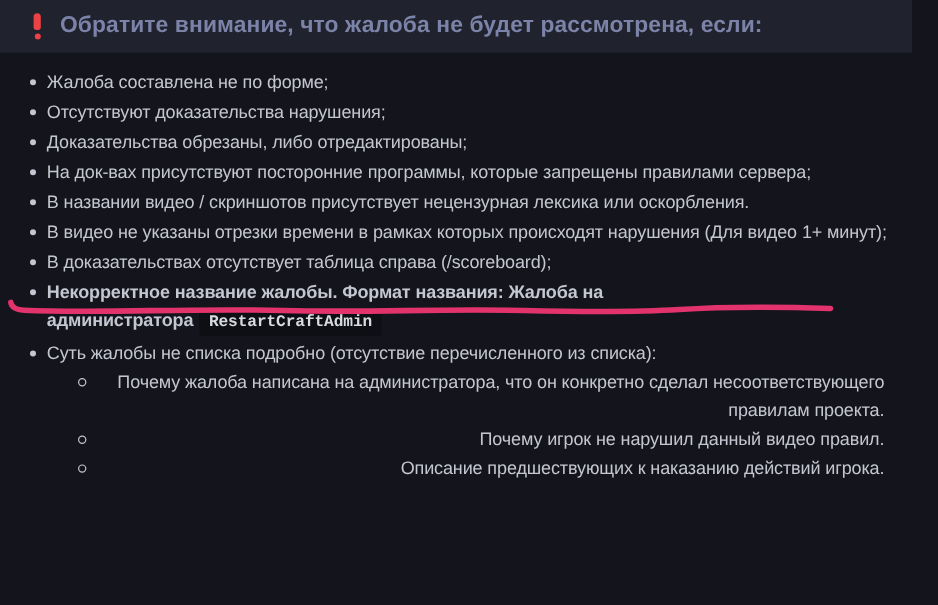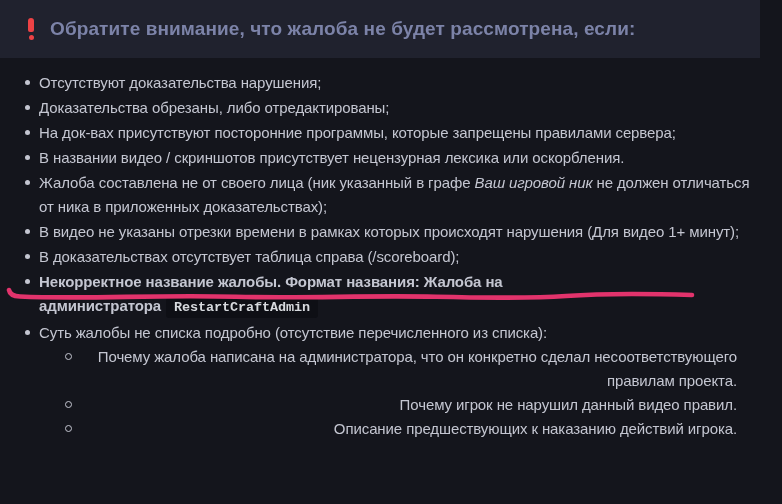--- a/index.html
+++ b/index.html
@@ -6,21 +6,21 @@
   body {
     width: 782px; height: 504px;
     background: #14151c;
     font-family: "Liberation Sans", "DejaVu Sans", sans-serif;
     color: #c4c6d1;
     overflow: hidden;
   }
   
   .callout {
     background: #20222e;
-    height: 58px;
+    height: 44px;
     margin-right: 22px;
     display: flex;
     align-items: center;
     padding: 0 16px 0 27px;
     box-sizing: border-box;
   }
   .excl-icon {
     display: flex; flex-direction: column; align-items: center;
     width: 8px; margin-right: 15px; flex: 0 0 auto;
   }
@@ -72,25 +72,25 @@
 <div class="callout">
   <span class="excl-icon">
     <span class="excl-bar"></span>
     <span class="excl-dot"></span>
   </span>
   <h3 class="callout-title">Обратите внимание, что жалоба не будет рассмотрена, если:</h3>
 </div>
 
 <div class="content">
   <ul class="main-list">
+    <li>Жалоба составлена не по форме;</li>
     <li>Отсутствуют доказательства нарушения;</li>
     <li>Доказательства обрезаны, либо отредактированы;</li>
     <li>На док-вах присутствуют посторонние программы, которые запрещены правилами сервера;</li>
     <li>В названии видео / скриншотов присутствует нецензурная лексика или оскорбления.</li>
-    <li><span>Жалоба составлена не от своего лица (ник указанный в графе </span><span class="italic">Ваш игровой ник</span><span> не должен отличаться от ника в приложенных доказательствах);</span></li>
     <li>В видео не указаны отрезки времени в рамках которых происходят нарушения (Для видео 1+ минут);</li>
     <li>В доказательствах отсутствует таблица справа (/scoreboard);</li>
     <li class="hl">
       <span>Некорректное название жалобы. Формат названия: Жалоба на администратора</span><span class="code-chip">RestartCraftAdmin</span>
       <svg class="marker-underline" viewBox="0 0 692 16" xmlns="http://www.w3.org/2000/svg">
         <path d="M 3 4 Q 4 10 14 10.5 C 80 13.5 150 8.5 230 10.8 C 300 12.6 360 9.2 430 10.8 C 490 12.2 535 11.6 560 10 C 598 7.2 642 7.6 686 9" stroke="#e2336c" stroke-width="4.6" fill="none" stroke-linecap="round"></path>
       </svg>
     </li>
     <li>
       <span>Суть жалобы не списка подробно (отсутствие перечисленного из списка):</span>

